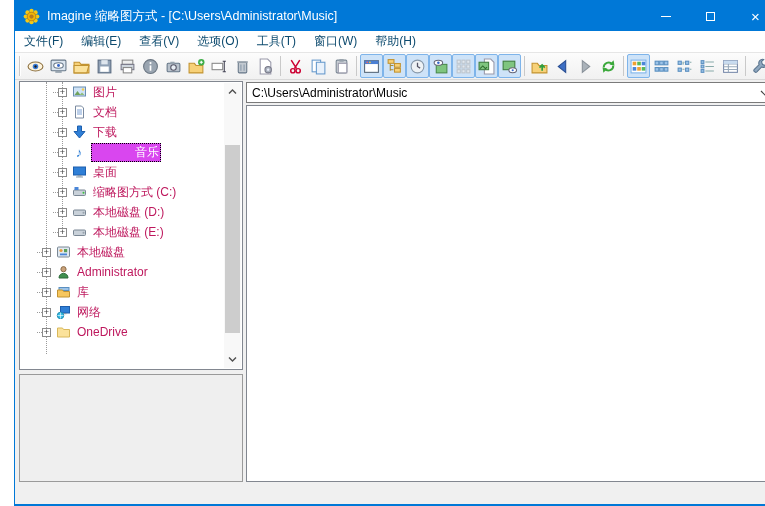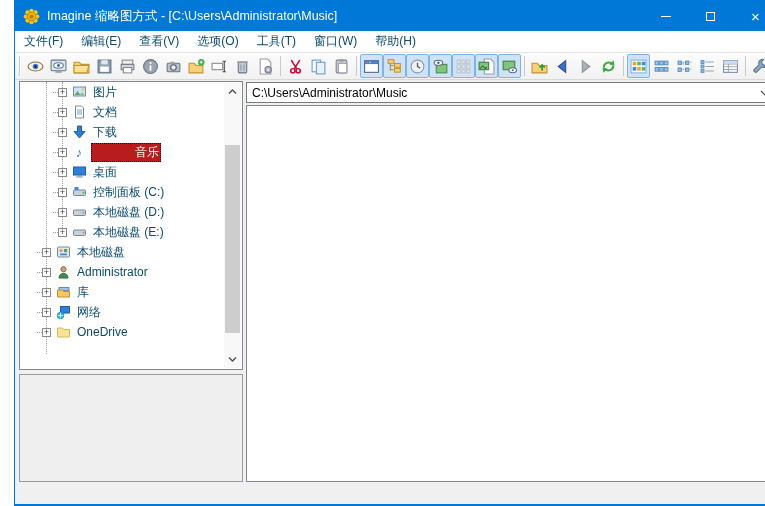--- a/index.html
+++ b/index.html
@@ -36,22 +36,22 @@
     background:#fff; border:1px solid #828790; overflow:hidden; }
   #treerows { position:absolute; left:0; top:0; right:17px; bottom:0; }
   .spine { position:absolute; width:0; border-left:1px dotted #9a9a9a; top:0; }
   .trow { position:relative; height:20px; display:flex; align-items:center; }
   .stub { border-top:1px dotted #9a9a9a; height:0; flex:0 0 auto; }
   .expand { width:9px; height:9px; border:1px solid #8a8a8a; background:#fff; color:#444;
     font-size:9px; line-height:7px; text-align:center; flex:0 0 auto; z-index:2; }
   .ticon { width:16px; height:15px; margin:0 4px 0 4px; flex:0 0 auto; display:flex; align-items:center; justify-content:center; }
   .ticon svg { width:15px; height:14px; }
   .note { font-size:13px; color:#2f7fd6; font-weight:bold; }
-  .tlabel { font-size:12px; color:#0c4a6e; white-space:nowrap; padding:1px 2px; }
-  .tlabel.sel { background:#b91c1c; color:#fff; outline:1px dotted #000; outline-offset:-1px;padding-left:44px; }
+  .tlabel { font-size:12px; color:#be185d; white-space:nowrap; padding:1px 2px; }
+  .tlabel.sel { background:#d946ef; color:#fff; outline:1px dotted #000; outline-offset:-1px;padding-left:44px; }
   
   #treescroll { position:absolute; top:1px; right:1px; bottom:1px; width:17px; background:#F8F8F8; }
   .sb-btn { position:absolute; left:0; width:17px; height:17px; display:flex; align-items:center; justify-content:center; }
   .sb-thumb { position:absolute; left:1px; width:15px; background:#CDCDCD; }
   
   #previewpanel { position:absolute; left:4px; top:373px; width:224px; height:108px;
     background:#EFEFEF; border:1px solid #9a9a9a; }
   
   #addressbar { position:absolute; left:231px; top:81px; width:531px; height:21px;
     background:#fff; border:1px solid #7a7a7a; display:flex; align-items:center; }
@@ -429,21 +429,21 @@
       <div class="trow">
         <span class="stub" style="width:5px; margin-left:33px;"></span>
         <span class="expand">+</span>
         <span class="ticon">
             <svg viewBox="0 0 14 14">
               <rect x="1" y="5" width="12" height="5.5" rx="1" fill="#C9D1D9" stroke="#7A8794"></rect>
               <circle cx="11" cy="7.8" r="1" fill="#3EC13E"></circle>
               <rect x="2" y="2" width="4" height="3" fill="#4A86D8"></rect>
             </svg>
           </span>
-        <span class="tlabel">控制面板 (C:)</span>
+        <span class="tlabel">缩略图方式 (C:)</span>
       </div>
 
       <div class="trow">
         <span class="stub" style="width:5px; margin-left:33px;"></span>
         <span class="expand">+</span>
         <span class="ticon">
             <svg viewBox="0 0 14 14">
               <rect x="1" y="5" width="12" height="5.5" rx="1" fill="#C9D1D9" stroke="#7A8794"></rect>
               <circle cx="11" cy="7.8" r="1" fill="#98A2AC"></circle>
             </svg>

